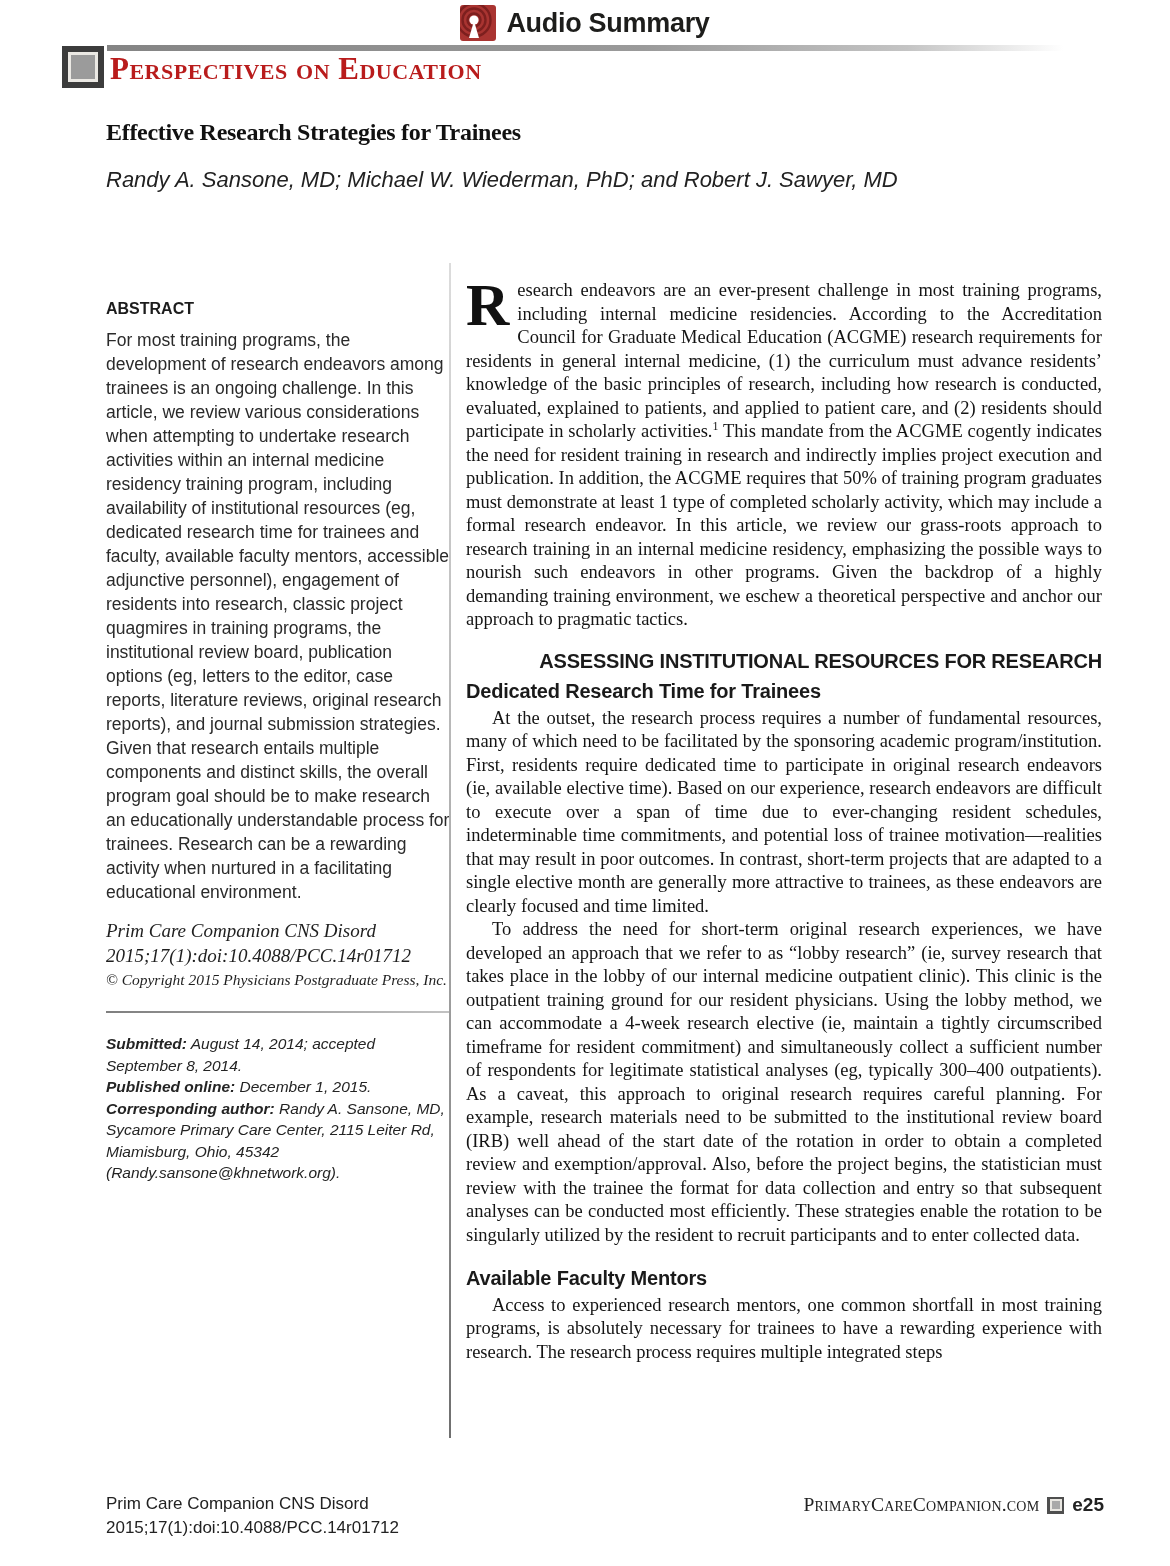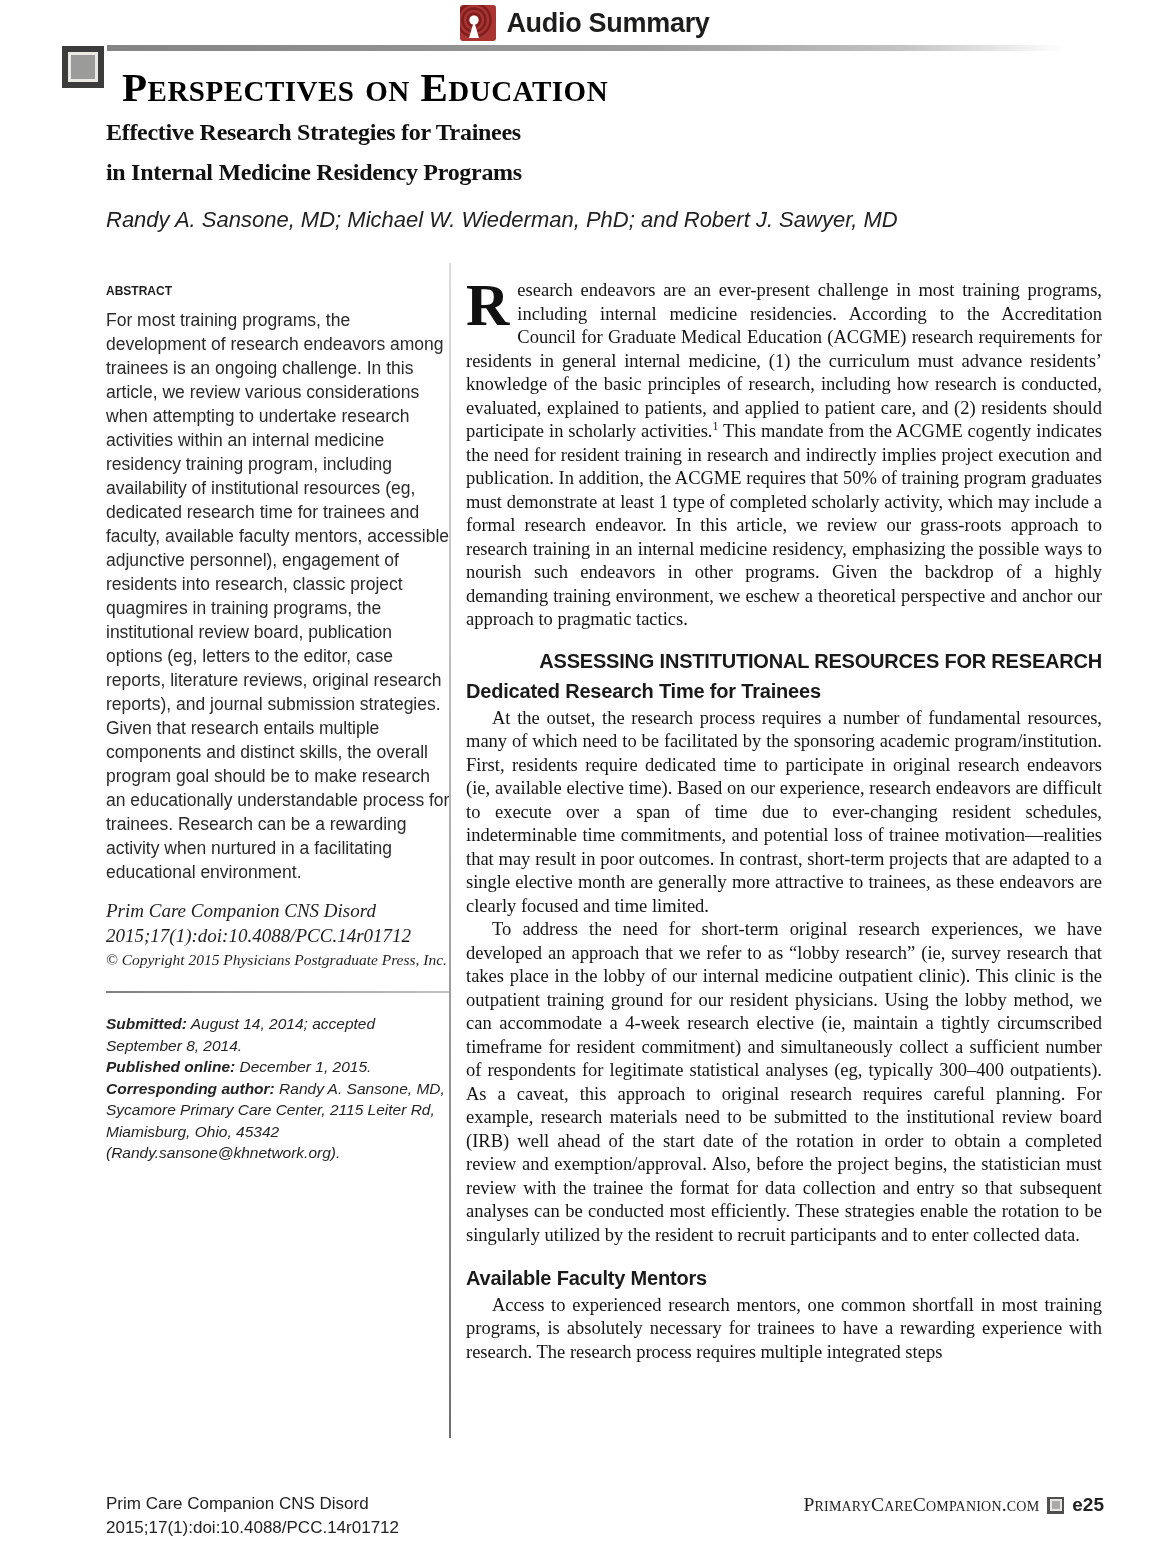--- a/index.html
+++ b/index.html
@@ -12,35 +12,35 @@
   .audio-icon{width:36px;height:36px;display:inline-block;}
   .audio-label{font-family:"Liberation Sans", sans-serif;font-weight:600;
                font-size:27px;color:#1d1d1b;letter-spacing:-0.3px;}
 
   
   .band-rule{position:absolute;left:107px;top:45px;width:976px;height:6px;
              background:linear-gradient(to right,#848484 0%,#9a9a9a 55%,#c4c4c4 82%,rgba(255,255,255,0) 98%);}
   .band-icon{position:absolute;left:62px;top:46px;width:42px;height:42px;background:#3c3c3c;
              display:flex;align-items:center;justify-content:center;}
   .band-icon-inner{width:24px;height:24px;background:#9b9b9b;border:3px solid #ebe9e4;}
-  .band-title{position:absolute;left:110px;top:51px;margin:12px;
-              font-family:"Liberation Serif", serif;font-weight:600;font-size:41px;
-              font-variant:small-caps;letter-spacing:0.5px;color:#000000;}
+  .band-title{position:absolute;left:110px;top:51px;margin:0;
+              font-family:"Liberation Serif", serif;font-weight:600;font-size:31px;
+              font-variant:small-caps;letter-spacing:0.5px;color:#b91c1c;}
 
   
   .title-block{position:absolute;left:106px;top:112px;width:900px;}
   .article-title{margin:0;font-family:"Liberation Serif", serif;font-weight:bold;
                  font-size:24px;line-height:40px;color:#111;letter-spacing:-0.3px;}
   .authors{margin:15px 0 0 0;font-family:"Liberation Sans", sans-serif;
            font-style:italic;font-size:22px;color:#222;}
 
   
   .col-left{position:absolute;left:106px;top:284px;width:344px;}
-  .abs-head{margin:0 0 10px 0;font-family:"Liberation Sans", sans-serif;
-            font-weight:bold;font-size:12px;color:#1c1c1c;}
+  .abs-head{margin:16px 0 10px 0;font-family:"Liberation Sans", sans-serif;
+            font-weight:bold;font-size:16px;color:#1c1c1c;}
   .abs-body{margin:0;font-family:"Liberation Sans", sans-serif;font-size:17.5px;
             line-height:24px;color:#2a2a2a;}
   .abs-cite{margin:14px 0 0 0;font-family:"Liberation Serif", serif;font-style:italic;
             font-size:19px;line-height:25px;color:#1f1f1f;}
   .abs-copy{margin:3px 0 0 0;font-family:"Liberation Serif", serif;font-style:italic;
             font-size:15.5px;color:#1f1f1f;}
   .abs-rule{margin:22px 0 20px 0;border:none;height:2px;
             background:linear-gradient(to right,#7f7f7f,#c2c2c2);}
   .meta-line{margin:0;font-family:"Liberation Sans", sans-serif;font-style:italic;
              font-size:15.5px;line-height:21.5px;color:#242424;}
@@ -99,21 +99,20 @@
 
   <div class="band-rule"></div>
   <div class="band-icon">
     <div class="band-icon-inner"></div>
   </div>
   <h2 class="band-title">Perspectives on Education</h2>
 
   <div class="title-block">
     <h1 class="article-title">
       <span>Effective Research Strategies for Trainees</span><br>
-      <span>in Internal Medicine Residency Programs</span>
     </h1>
     <p class="authors">Randy A. Sansone, MD; Michael W. Wiederman, PhD; and Robert J. Sawyer, MD</p>
   </div>
 
   <aside class="col-left">
     <h3 class="abs-head">ABSTRACT</h3>
     <p class="abs-body">For most training programs, the development of research endeavors among trainees is an ongoing challenge. In this article, we review various considerations when attempting to undertake research activities within an internal medicine residency training program, including availability of institutional resources (eg, dedicated research time for trainees and faculty, available faculty mentors, accessible adjunctive personnel), engagement of residents into research, classic project quagmires in training programs, the institutional review board, publication options (eg, letters to the editor, case reports, literature reviews, original research reports), and journal submission strategies. Given that research entails multiple components and distinct skills, the overall program goal should be to make research an educationally understandable process for trainees. Research can be a rewarding activity when nurtured in a facilitating educational environment.</p>
     <p class="abs-cite">Prim Care Companion CNS Disord 2015;17(1):doi:10.4088/PCC.14r01712</p>
     <p class="abs-copy">© Copyright 2015 Physicians Postgraduate Press, Inc.</p>
     <hr class="abs-rule">

